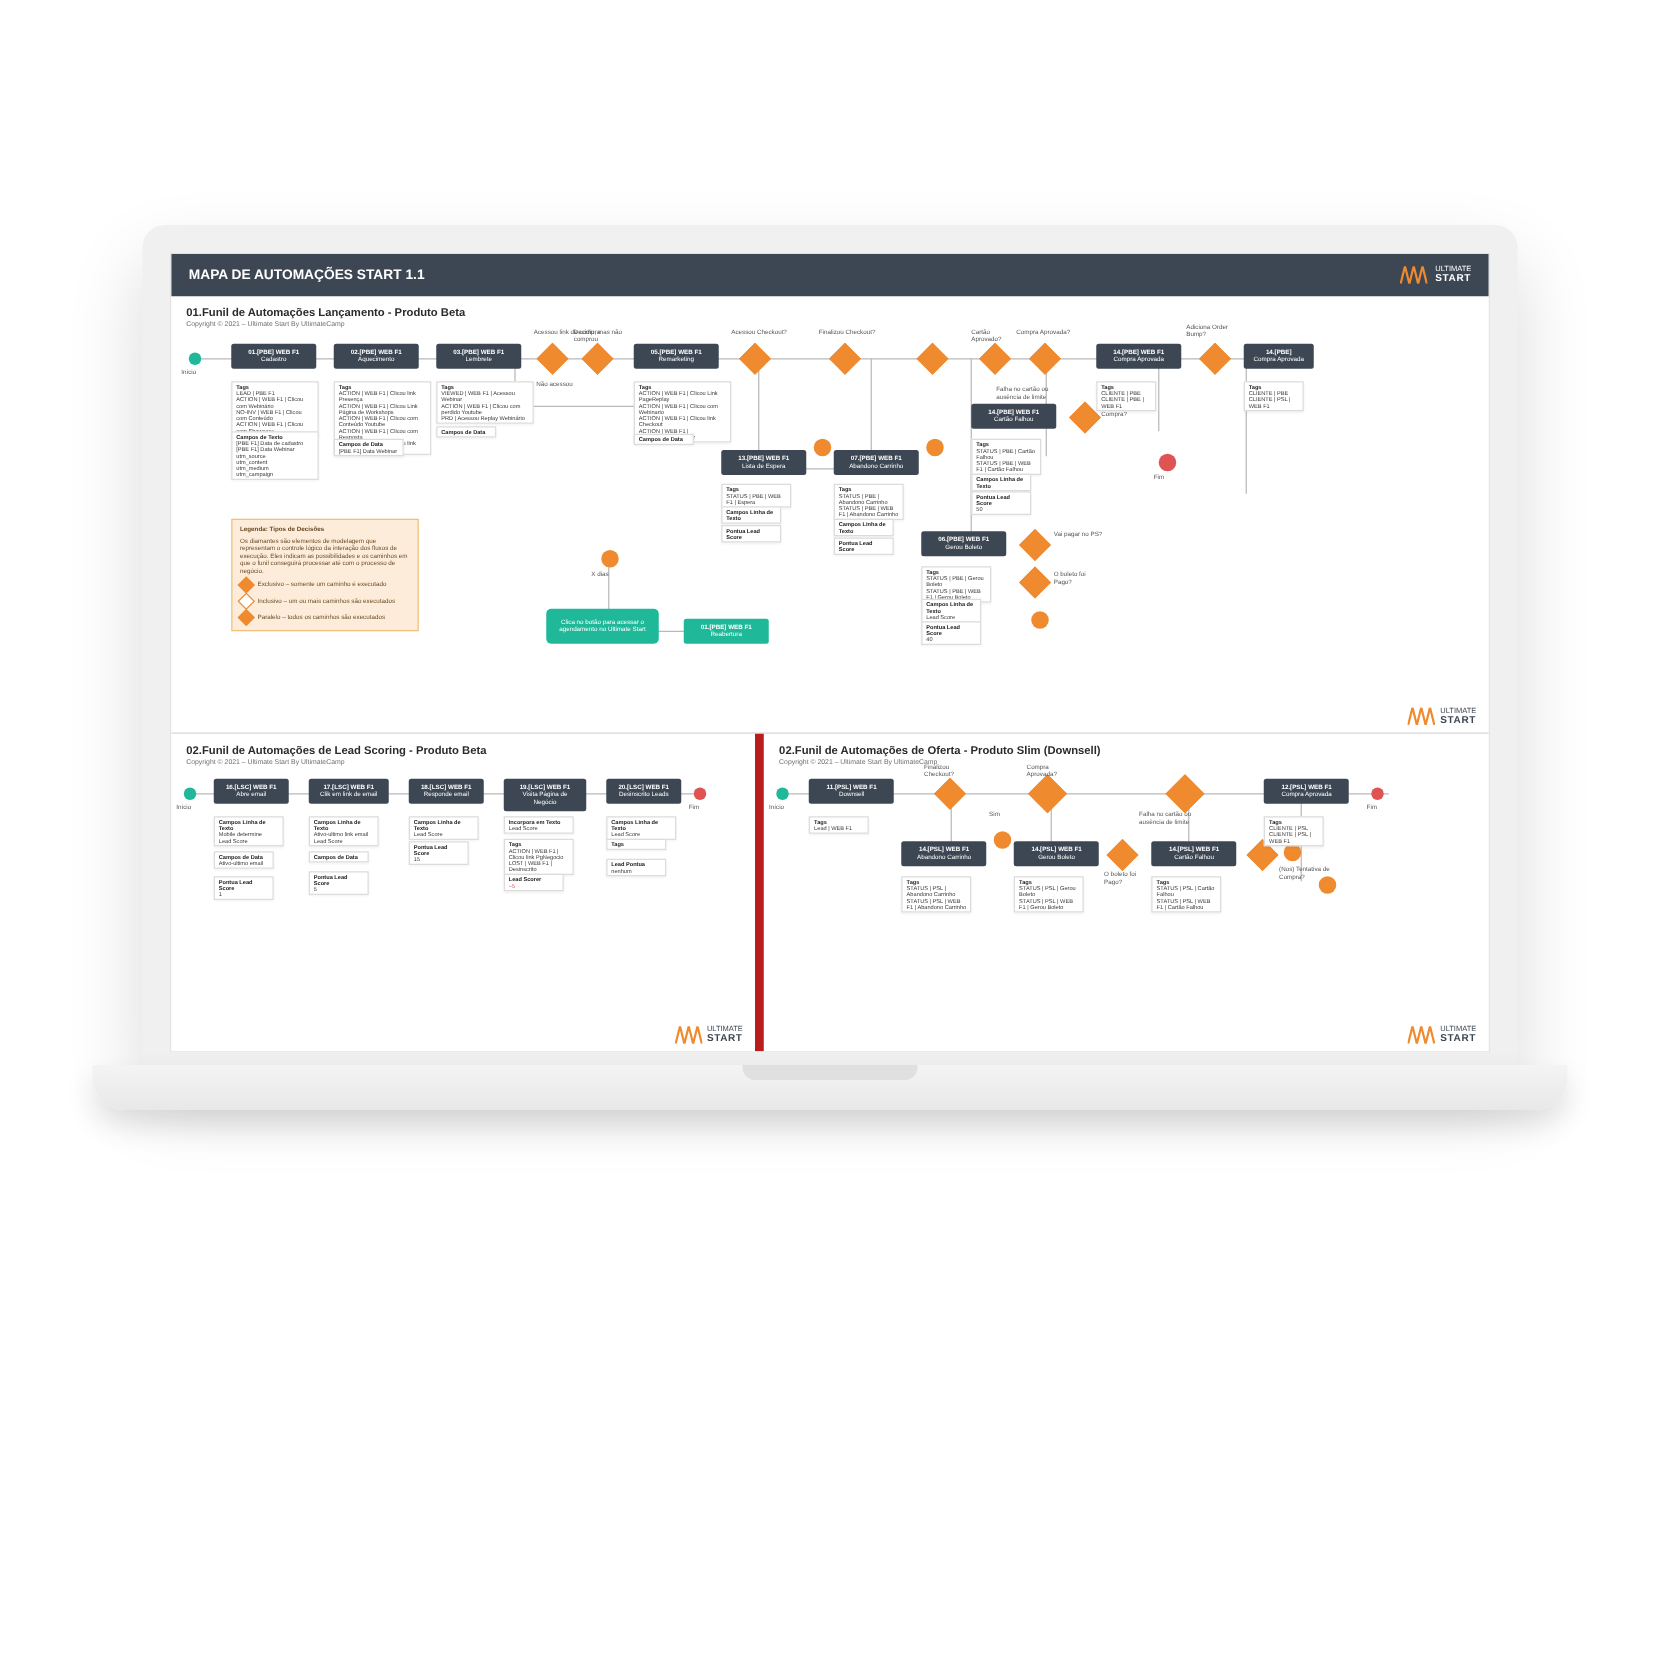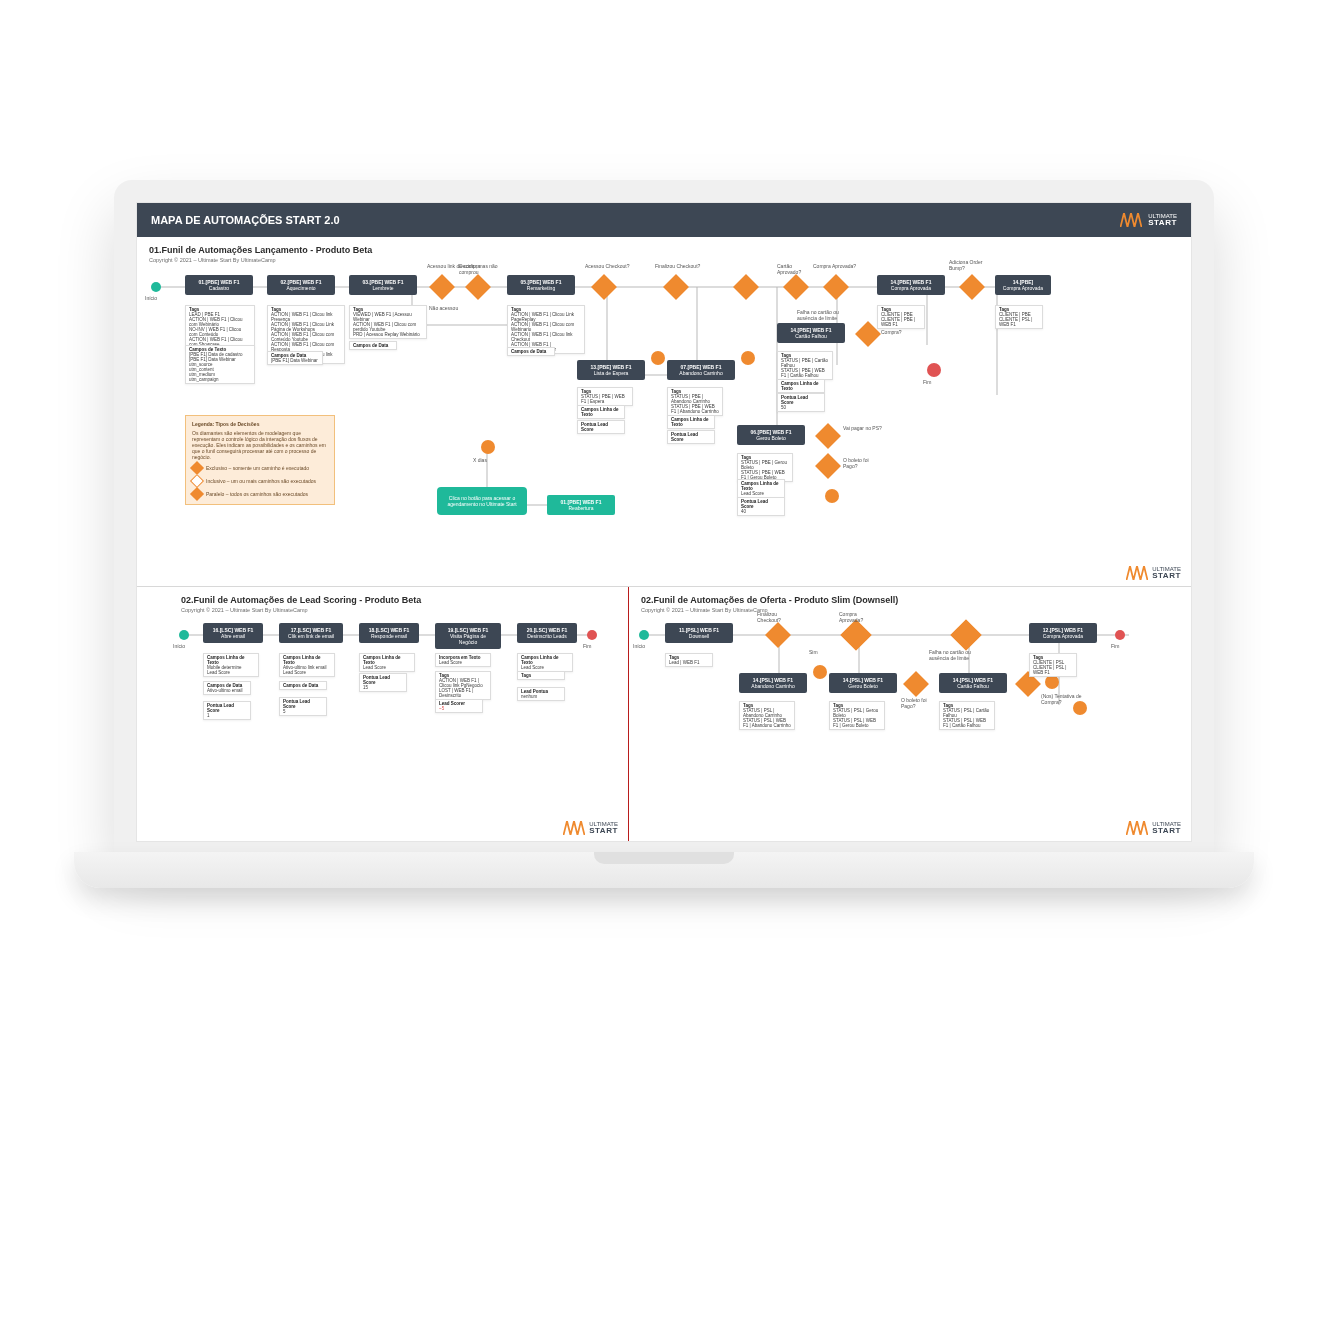--- a/index.html
+++ b/index.html
@@ -75,21 +75,21 @@
     border-bottom:1px solid #d8d8d8;
     height: 58%;
     position:relative;
     padding: 8px 28px 4px 12px;
   }
   .panels-bottom { display:flex; height:42%;}
   .panel-bl, .panel-br {
     position:relative;
     padding: 8px 12px 4px 12px;
   }
-  .panel-bl { width:45%; border-right:1px solid #b91c1c;margin-left:32px;}
+  .panel-bl { width:45%; border-right:7px solid #b91c1c;}
   .panel-br { width:55%;}
 
   .panel-title { font-size:9px; font-weight:700; color:#2b2b2b;}
   .panel-sub   { font-size:5.5px; color:#6d6d6d; margin-top:2px;}
 
   .canvas { position:absolute; left:0; right:0; top:28px; bottom:0;}
 
   
   .dot { position:absolute; width:10px; height:10px; border-radius:50%;}
   .dot.green{ background:#1fb99a;}
@@ -170,21 +170,21 @@
   svg.edges line, svg.edges path{ stroke:#b9b9b9; stroke-width:1; fill:none;}
 </style>
 </head>
 <body>
 
 <div class="laptop">
   <div class="screen-frame">
     <div class="screen">
 
       <div class="titlebar">
-        <span>MAPA DE AUTOMAÇÕES START 2.0</span>
+        <span>MAPA DE AUTOMAÇÕES START 1.1</span>
         <span class="logo">
           <svg viewBox="0 0 24 16">
             <path d="M0 16 L4 0 L8 16 L12 0 L16 16 L20 0 L24 16" stroke="#ef8a2f" stroke-width="2" fill="none"></path>
           </svg>
           <span>
             <div class="brand-line1">ULTIMATE</div>
             <div class="brand-line2">START</div>
           </span>
         </span>
       </div>

